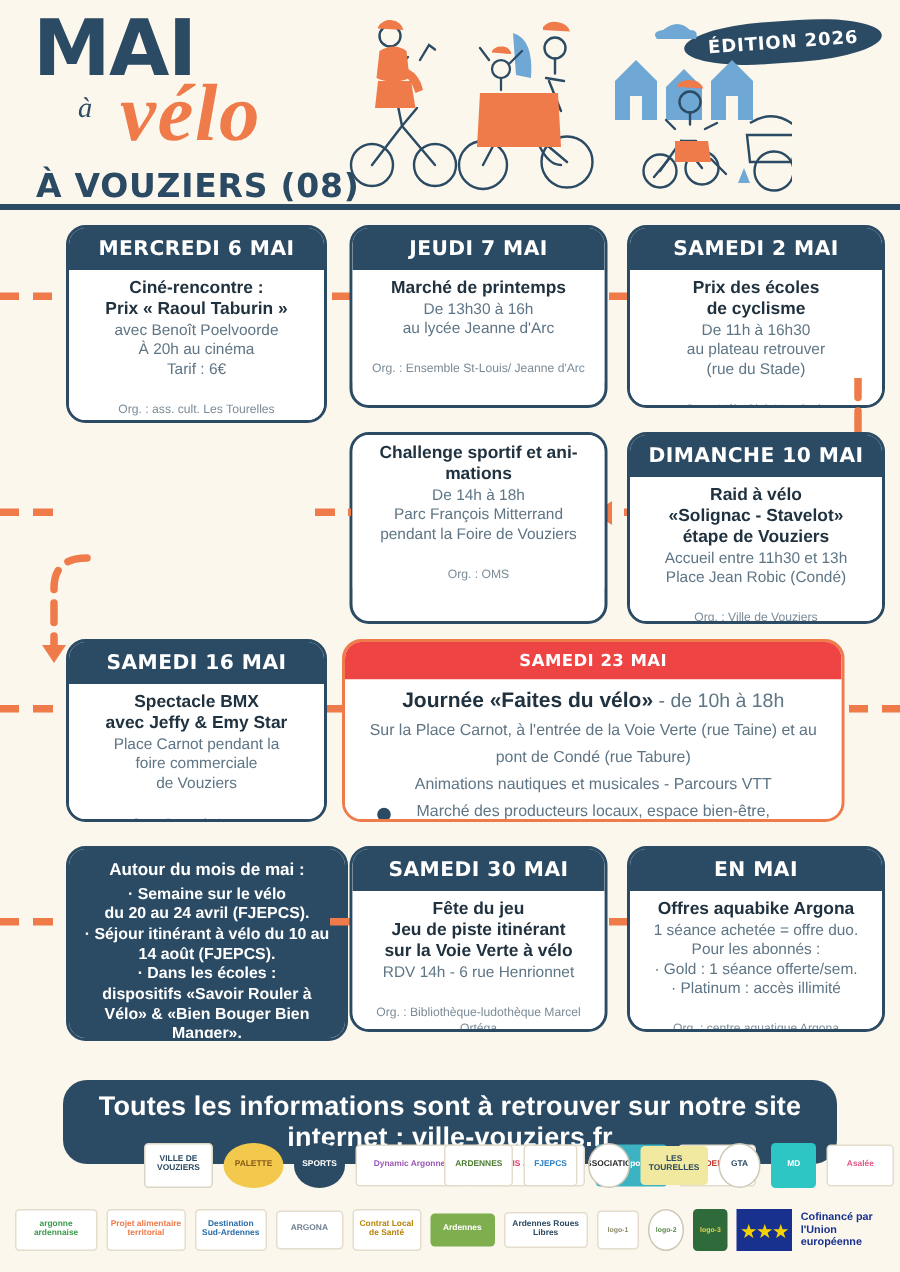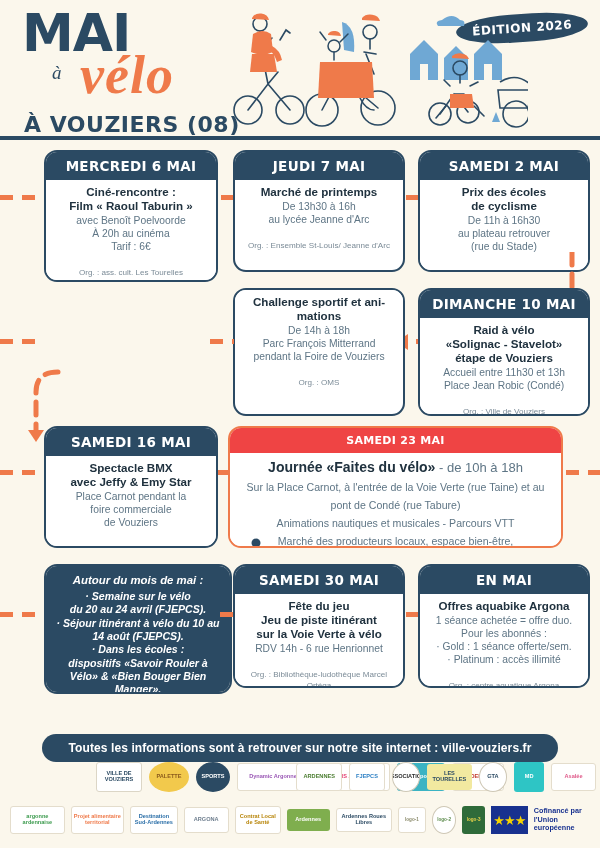--- a/index.html
+++ b/index.html
@@ -97,22 +97,22 @@
   }
   .tip{width:0;height:0;position:absolute;}
   .tip-r{border-top:8px solid transparent;border-bottom:8px solid transparent;border-left:12px solid #ef7a4a;}
   .tip-l{border-top:8px solid transparent;border-bottom:8px solid transparent;border-right:12px solid #ef7a4a;}
   .tip-d{border-left:8px solid transparent;border-right:8px solid transparent;border-top:12px solid #ef7a4a;}
 
   
   .banner{
     position:absolute;left:42px;top:720px;width:516px;
     background:#2b4a63;color:#fff;border-radius:16px;
-    text-align:center;font-size:12px;font-weight:bold;
-    padding:7px 0;letter-spacing:.1px;margin-top:14px;
+    text-align:center;font-size:18px;font-weight:bold;
+    padding:7px 0;letter-spacing:.1px;
   }
   .logos{position:absolute;left:10px;width:580px;}
   .logorow{display:flex;align-items:center;justify-content:center;gap:7px;}
   .logo{
     display:flex;align-items:center;justify-content:center;
     font-size:5.6px;font-weight:bold;text-align:center;
     line-height:1.05;border-radius:3px;overflow:hidden;
     padding:1px 2px;box-sizing:border-box;
   }
   .eu{background:#18318f;color:#fff;width:44px;height:28px;position:relative;}
@@ -200,21 +200,21 @@
   <div class="rows">
 
     <div class="row">
 
       <div class="arrow dash-h" style="left:0;top:47px;width:40px;"></div>
 
       <div class="card" style="left:44px;top:2px;width:174px;height:132px;">
         <div class="chead">MERCREDI 6 MAI</div>
         <div class="cbody">
           <div class="ctitle" style="white-space:pre-line">Ciné-rencontre :
-Film « Raoul Taburin »</div>
+Prix « Raoul Taburin »</div>
           <div class="cmeta" style="white-space:pre-line">avec Benoît Poelvoorde
 À 20h au cinéma
 Tarif : 6€</div>
           <div class="corg">Org. : ass. cult. Les Tourelles</div>
         </div>
       </div>
 
       <div class="arrow dash-h" style="left:221px;top:47px;width:18px;"></div>
       <div class="tip tip-r" style="left:237px;top:42px;"></div>
 
@@ -326,21 +326,21 @@
           </svg>
         </div>
       </div>
 
       <div class="arrow dash-h" style="left:566px;top:46px;width:34px;"></div>
     </div>
 
     <div class="row">
       <div class="arrow dash-h" style="left:0;top:50px;width:42px;"></div>
 
-      <div class="card solid" style="left:44px;top:2px;width:188px;height:130px;font-style:italic;">
+      <div class="card solid" style="left:44px;top:2px;width:188px;height:130px;">
         <div class="cbody">
           <div class="ctitle">Autour du mois de mai :</div>
           <div class="cmeta" style="white-space:pre-line">· Semaine sur le  vélo
 du 20 au 24 avril (FJEPCS).
 · Séjour itinérant à vélo du 10 au 14 août (FJEPCS).
 · Dans les écoles :
 dispositifs «Savoir Rouler à Vélo» &amp; «Bien Bouger Bien Manger».</div>
         </div>
       </div>
 

